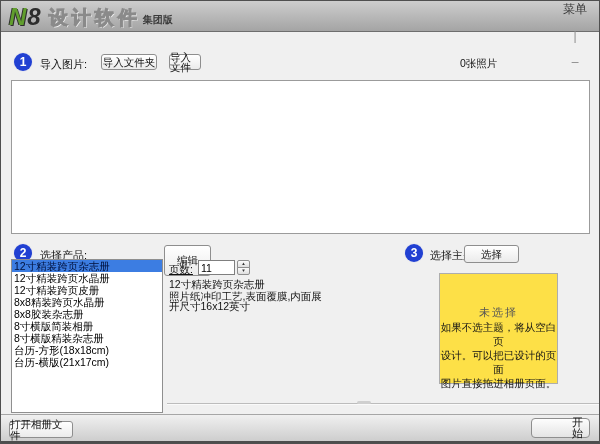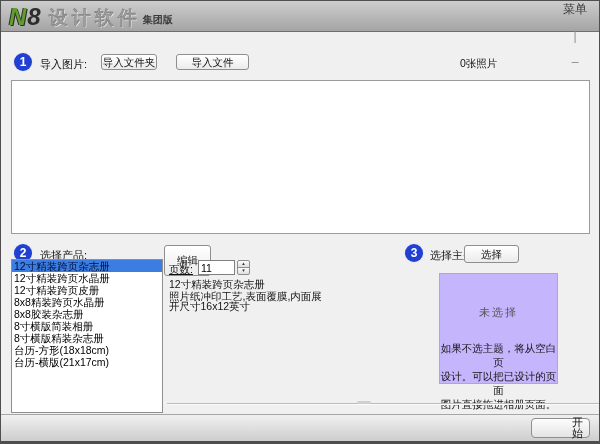--- a/index.html
+++ b/index.html
@@ -18,21 +18,21 @@
   .logo { position:absolute; left:8px; top:1px; display:flex; align-items:flex-end; height:28px; }
   .logo-n {
     font-style:italic; font-weight:bold; font-size:24px; line-height:26px;
     color:#619e2e; text-shadow:1px 1px 0 #2e2e2e, -1px 0 0 #2e2e2e;
   }
   .logo-8 {
     font-style:italic; font-weight:bold; font-size:24px; line-height:26px;
     color:#2d2d2d; margin-left:1px;
   }
   .logo-name {
-    font-weight:normal; font-size:19px; line-height:24px; letter-spacing:4px; margin-left:8px;
+    font-weight:bold; font-size:19px; line-height:24px; letter-spacing:4px; margin-left:8px;
     color:#c6c6c6; -webkit-text-stroke:1px #8a8a8a; text-shadow:1px 1px 0 #f2f2f2;
   }
   .edition { font-size:10px; font-weight:bold; color:#3a3a3a; margin-left:2px; margin-bottom:3px;text-align:right; }
   .win-controls {
     position:absolute; right:12px; top:0; height:30px;
     display:flex; align-items:center; gap:11px; color:#3a3a3a; font-size:12px;flex-direction:column;
   }
   .menu-label { cursor:default; }
   .ctrl-sep { color:#8d8d8d; font-size:12px; }
   .win-btn { cursor:default; text-align:center; min-width:12px; }
@@ -50,21 +50,21 @@
   .btn {
     position:absolute; background:linear-gradient(#ffffff,#ebebeb);
     border:1px solid #8e8e8e; border-radius:3px; color:#111;
     font-size:10.5px; line-height:1; display:flex; align-items:center; justify-content:center;
     font-family:inherit; cursor:default;
   }
   
   #c1 { left:13px; top:52px; }
   #lbl1 { left:39px; top:56px; }
   #btn-import-folder { left:100px; top:53px; width:56px; height:16px; }
-  #btn-import-file   { left:175px; top:53px; width:73px; height:16px; }
+  #btn-import-file   { left:168px; top:53px; width:32px; height:16px; }
   #photo-count { position:absolute; left:459px; top:56px; font-size:10.5px; color:#111; }
   #photo-area {
     position:absolute; left:10px; top:79px; width:579px; height:154px;
     background:#fff; border:1px solid #9b9b9b;
   }
   
   #c2 { left:13px; top:243px; }
   #lbl2 { left:39px; top:247px; }
   #btn-edit { left:163px; top:244px; width:47px; height:31px; }
   #product-list {
@@ -90,27 +90,27 @@
   .desc { position:absolute; left:168px; font-size:10.5px; color:#111; white-space:nowrap; }
   #desc1 { top:277px; }
   #desc2 { top:289px; }
   #desc3 { top:299px; }
   
   #c3 { left:404px; top:243px; }
   #lbl3 { left:429px; top:247px; }
   #btn-select { left:463px; top:244px; width:55px; height:18px; }
   #theme-box {
     position:absolute; left:438px; top:272px; width:119px; height:111px;
-    background:#c4b5fd; border:1px solid #adadad;
+    background:#fde047; border:1px solid #adadad;
   }
   #theme-placeholder {
     margin-top:31px; text-align:center; font-size:11px; color:#555; letter-spacing:2px;
   }
   #theme-hint {
-    margin-top:21px; text-align:center; font-size:10.5px; line-height:14px; color:#141414;
+    text-align:center; font-size:10.5px; line-height:14px; color:#141414;
   }
   
   #splitter {
     position:absolute; left:166px; top:402px; width:432px; height:2px;
     border-top:1px solid #bcbcbc; border-bottom:1px solid #fafafa;
   }
   #splitter-grip {
     position:absolute; left:356px; top:400px; width:14px; height:3px;
     background:#cfcfcf; border-radius:2px;
   }
@@ -187,15 +187,16 @@
       <div>如果不选主题，将从空白页</div>
       <div>设计。可以把已设计的页面</div>
       <div>图片直接拖进相册页面。</div>
     </div>
   </div>
 
   <div id="splitter"></div>
   <div id="splitter-grip"></div>
 
   <div id="footer"></div>
+  <div class="btn" id="btn-open-album">打开相册文件</div>
   <div class="btn" id="btn-start">开始</div>
 
 </div>
 
 </body></html>

